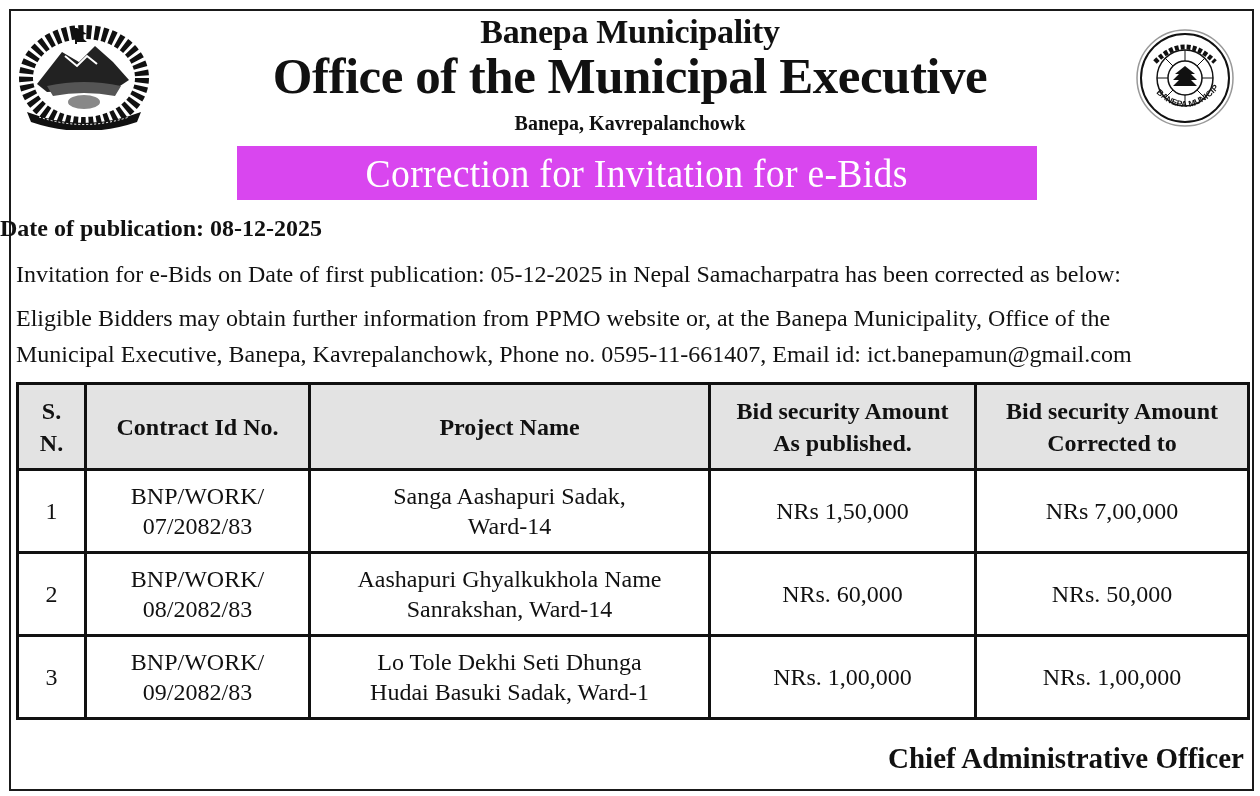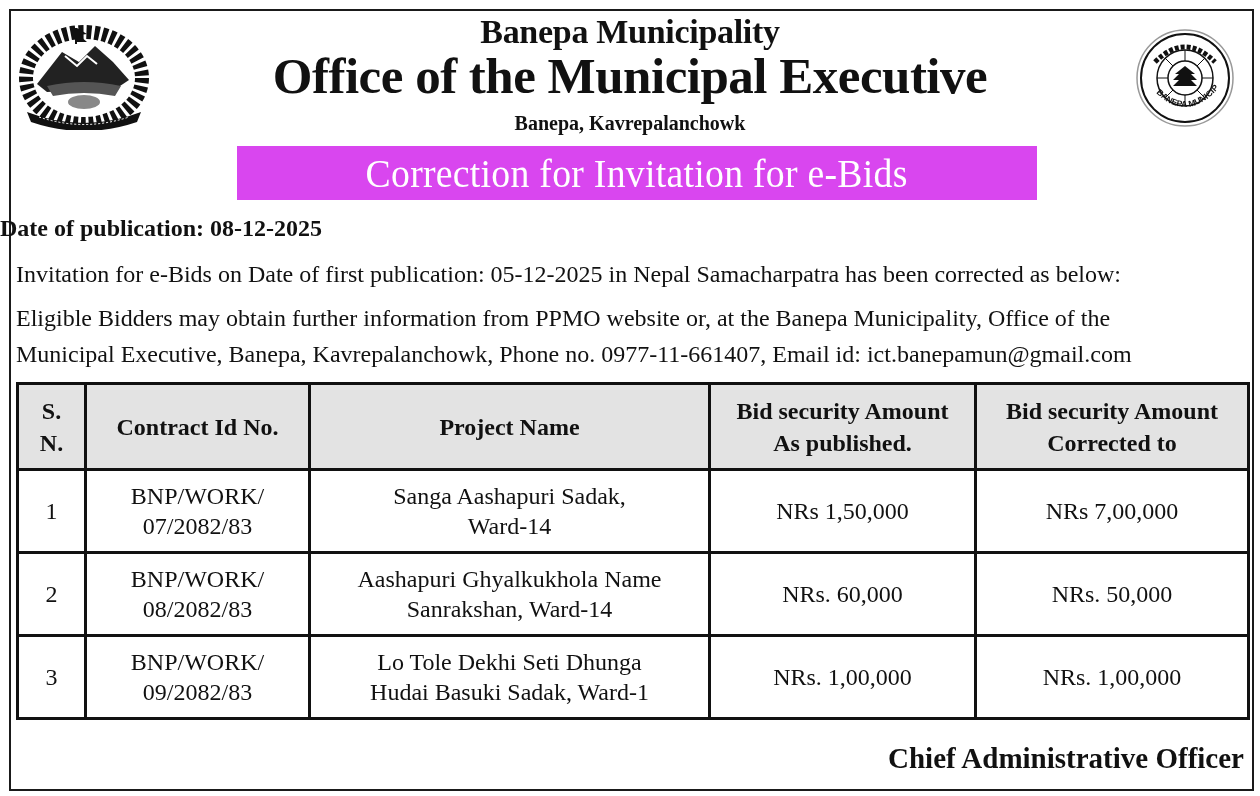--- a/index.html
+++ b/index.html
@@ -81,21 +81,21 @@
 <div class="address">Banepa, Kavrepalanchowk</div>
 
 <div class="banner">
   <span>Correction for Invitation for e-Bids</span>
 </div>
 
 <div class="pubdate">Date of  publication: 08-12-2025</div>
 
 <div class="para para1">Invitation for e-Bids on Date of first publication: 05-12-2025 in Nepal Samacharpatra has been corrected as below:</div>
 <div class="para para2">Eligible Bidders may obtain further information from PPMO website or, at the Banepa Municipality, Office of the</div>
-<div class="para para3">Municipal Executive, Banepa, Kavrepalanchowk, Phone no. 0977-11-661407, Email id: ict.banepamun@gmail.com</div>
+<div class="para para3">Municipal Executive, Banepa, Kavrepalanchowk, Phone no. 0595-11-661407, Email id: ict.banepamun@gmail.com</div>
 
 <table class="bids">
   <colgroup>
     <col style="width:68px">
       <col style="width:224px">
       <col style="width:400px">
       <col style="width:266px">
       <col style="width:273px">
   </colgroup>
   <thead>

